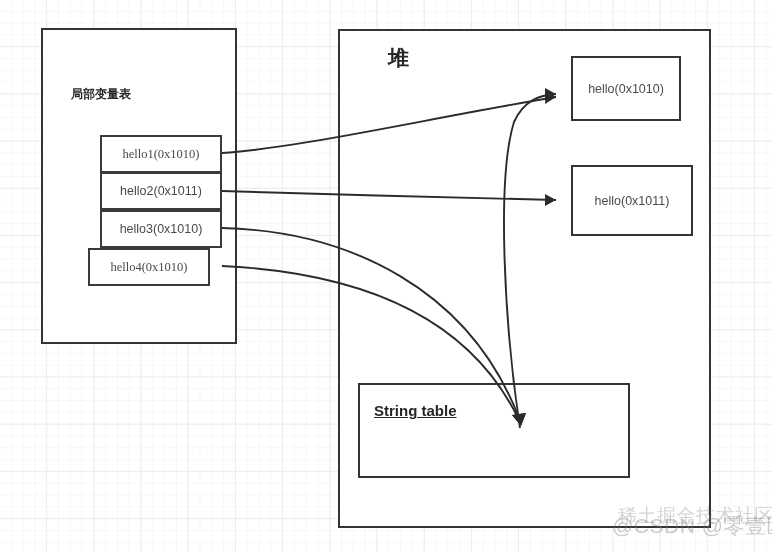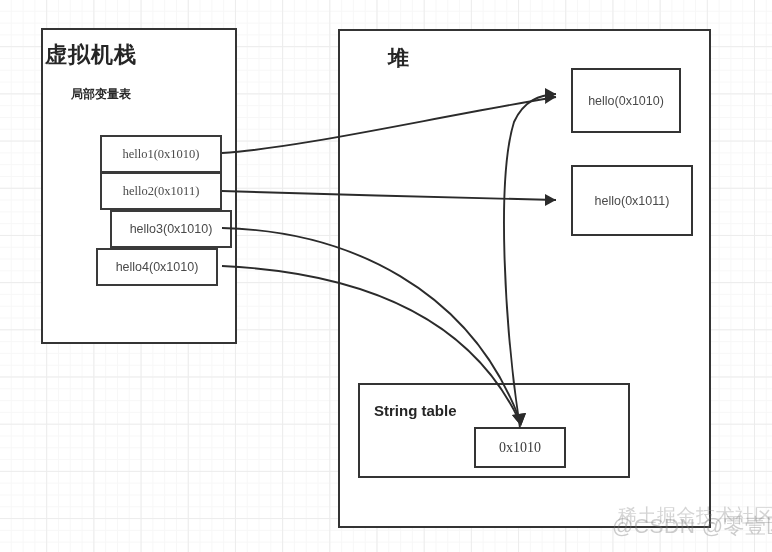--- a/index.html
+++ b/index.html
@@ -95,56 +95,52 @@
     color: rgba(130,130,130,0.34);
   }
 </style>
 </head>
 <body>
 
 <div id="canvas">
 
   <div class="box" style="left:41px; top:28px; width:196px; height:316px;"></div>
 
-  <div class="region-title" style="left:45px; top:40px; font-size:22px; letter-spacing:1px;">虚拟机栈</div>
 
   <div class="region-title" style="left:71px; top:86px; font-size:12px; font-weight:bold;">局部变量表</div>
 
   <div class="box-thin" style="left:100px; top:135px; width:122px; height:38px;font-family:Liberation Serif, serif;">
     <div class="cell-label">hello1(0x1010)</div>
   </div>
-  <div class="box-thin" style="left:100px; top:172px; width:122px; height:38px;font-family:Liberation Serif, serif;">
+  <div class="box-thin" style="left:100px; top:172px; width:122px; height:38px;">
     <div class="cell-label">hello2(0x1011)</div>
   </div>
-  <div class="box-thin" style="left:100px; top:210px; width:122px; height:38px;margin-left:10px;">
+  <div class="box-thin" style="left:100px; top:210px; width:122px; height:38px;">
     <div class="cell-label">hello3(0x1010)</div>
   </div>
-  <div class="box-thin" style="left:96px; top:248px; width:122px; height:38px;">
+  <div class="box-thin" style="left:88px; top:248px; width:122px; height:38px;font-family:Liberation Serif, serif;">
     <div class="cell-label">hello4(0x1010)</div>
   </div>
 
   <div class="box" style="left:338px; top:29px; width:373px; height:499px;"></div>
 
   <div class="region-title" style="left:388px; top:44px; font-size:21px;">堆</div>
 
-  <div class="box" style="left:571px; top:68px; width:110px; height:65px;">
+  <div class="box" style="left:571px; top:56px; width:110px; height:65px;">
     <div class="cell-label">hello(0x1010)</div>
   </div>
 
   <div class="box" style="left:571px; top:165px; width:122px; height:71px;">
     <div class="cell-label">hello(0x1011)</div>
   </div>
 
   <div class="box" style="left:358px; top:383px; width:272px; height:95px;"></div>
 
-  <div class="region-title" style="left:374px; top:402px; font-size:15px;">String table</div>
+  <div class="region-title" style="left:374px; top:402px; font-size:15px;text-decoration:underline;">String table</div>
 
-  <div class="box" style="left:474px; top:427px; width:92px; height:41px;">
-    <div class="cell-label serif-label">0x1010</div>
-  </div>
 
   <svg class="arrows" viewBox="0 0 772 552">
 
     <g>
       <path d="M 222 153 C 300 148 430 118 556 97"></path>
       <polygon points="556,97 545,104 546,91"></polygon>
     </g>
 
     <g>
       <path d="M 222 191 C 330 194 450 198 556 200"></path>

